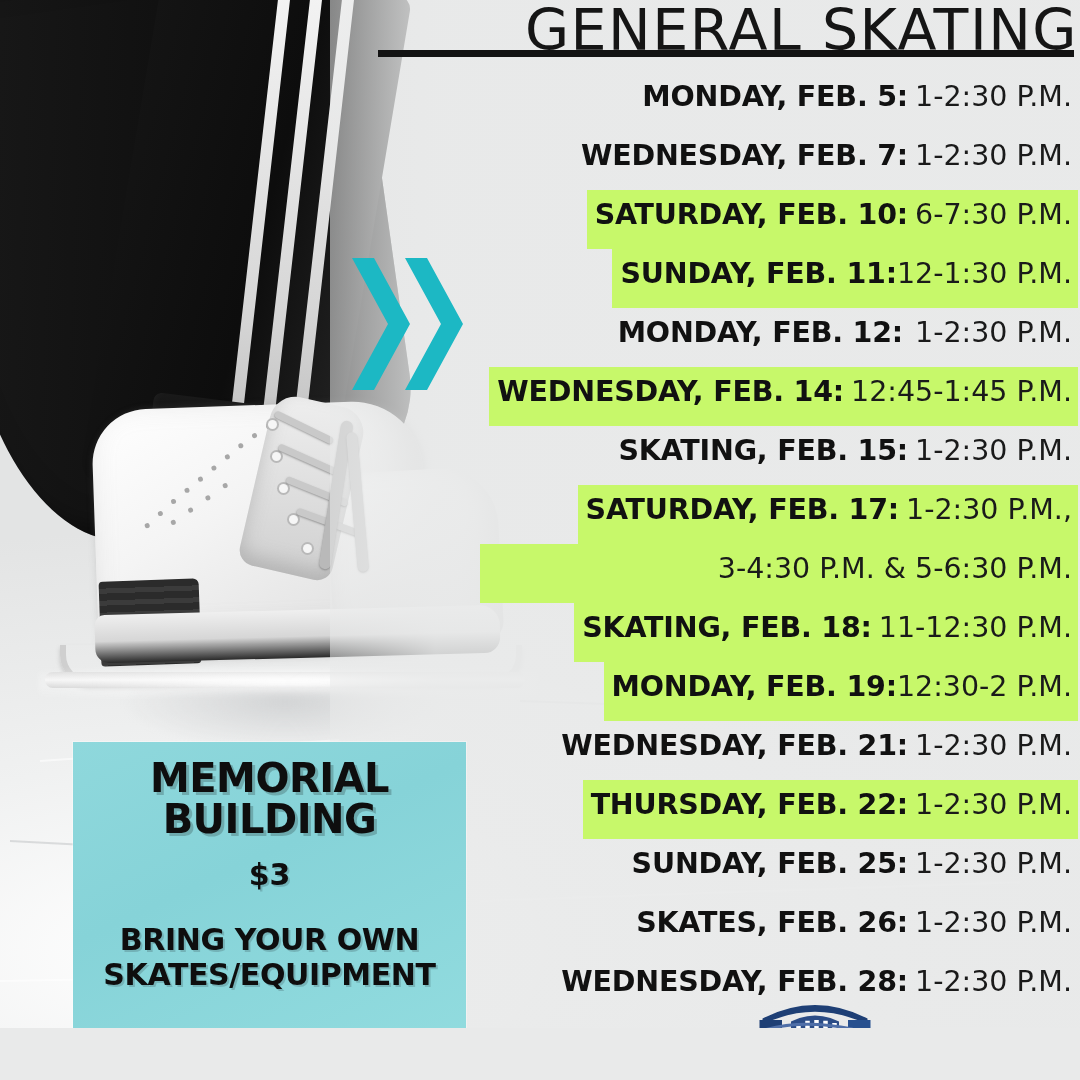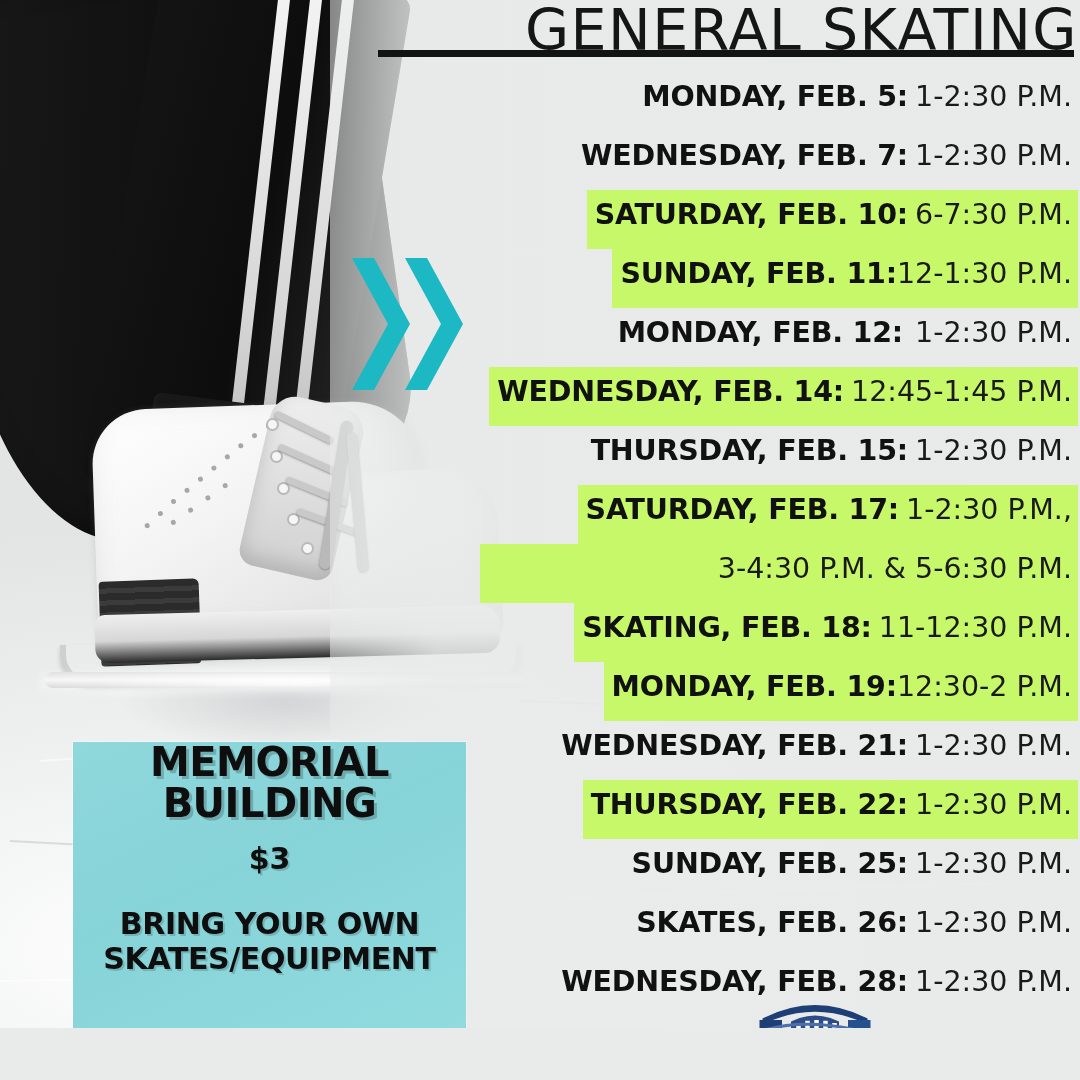--- a/index.html
+++ b/index.html
@@ -196,20 +196,21 @@
   }
   .t.nogap{margin-left:0;margin-top:28px;}
 
   
   .membox{
     position:absolute;left:73px;top:742px;width:393px;height:320px;
     background:linear-gradient(155deg,#8fd8dc 0%,#86d3d8 40%,#92dcdf 100%);
     box-shadow:0 0 0 1px rgba(255,255,255,.35);
   }
   .membox .mb-title{
+    margin-top:16px;
     text-align:center;
     font-family:"DejaVu Sans",sans-serif;
     font-weight:700;
     font-size:40px;
     line-height:41px;
     color:#0e0e0e;
     letter-spacing:-0.5px;
     text-shadow:3px 3px 0 rgba(40,60,62,.28);
   }
   .membox .mb-price{
@@ -346,21 +347,21 @@
 
 
       <div class="row hl"><span class="inner"><span class="d">SATURDAY, FEB. 10:</span><span class="t">6-7:30 P.M.</span></span></div>
 
       <div class="row hl"><span class="inner"><span class="d">SUNDAY, FEB. 11:</span><span class="t nogap">12-1:30 P.M.</span></span></div>
 
       <div class="row"><span class="inner"><span class="d">MONDAY, FEB. 12:</span><span class="t" style="margin-left:12px">1-2:30 P.M.</span></span></div>
 
       <div class="row hl"><span class="inner"><span class="d">WEDNESDAY, FEB. 14:</span><span class="t">12:45-1:45 P.M.</span></span></div>
 
-      <div class="row"><span class="inner"><span class="d">THURSDAY, FEB. 15:</span><span class="t">1-2:30 P.M.</span></span></div>
+      <div class="row"><span class="inner"><span class="d">SKATING, FEB. 15:</span><span class="t">1-2:30 P.M.</span></span></div>
 
       <div class="row hl"><span class="inner"><span class="d">SATURDAY, FEB. 17:</span><span class="t">1-2:30 P.M.,</span></span></div>
 
       <div class="row hl hl2" style="text-align:right">
           <span class="inner" style="display:block"><span class="t nogap">3-4:30 P.M. &amp; 5-6:30 P.M.</span></span>
         </div>
 
       <div class="row hl"><span class="inner"><span class="d">SKATING, FEB. 18:</span><span class="t">11-12:30 P.M.</span></span></div>
 
       <div class="row hl"><span class="inner"><span class="d">MONDAY, FEB. 19:</span><span class="t nogap">12:30-2 P.M.</span></span></div>

